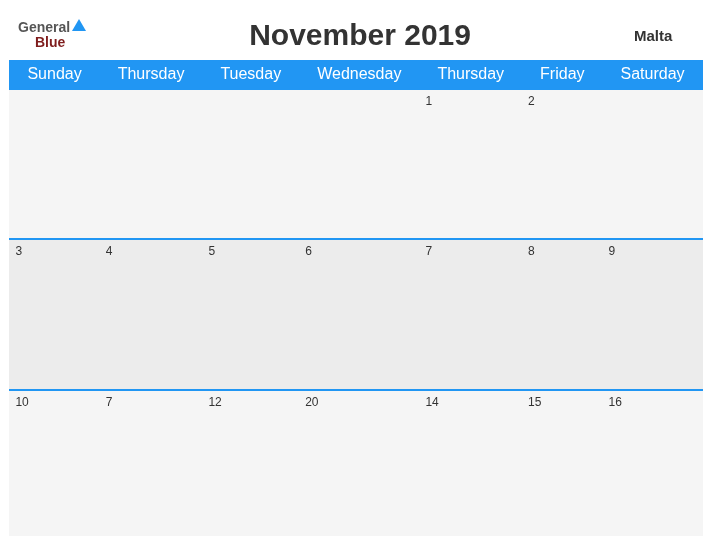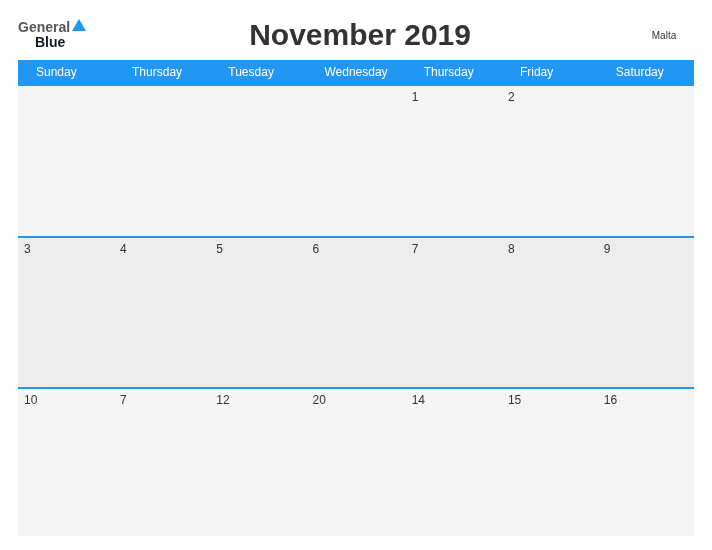--- a/index.html
+++ b/index.html
@@ -31,21 +31,21 @@
       line-height: 1.1;
     }
 
     .logo-general {
       color: #555;
       font-size: 14px;
       font-weight: bold;
     }
 
     .logo-blue {
-      color: #0f172a;
+      color: #7f1d1d;
       font-size: 14px;
       font-weight: bold;
       padding-left: 17px;
     }
 
     .logo-icon {
       display: inline-block;
       width: 0;
       height: 0;
       border-left: 7px solid transparent;
@@ -59,39 +59,40 @@
 
     .title {
       font-size: 30px;
       color: #333;
       font-weight: bold;
       text-align: center;
       flex: 1;
     }
 
     .country {
-      font-size: 10px;
+      font-size: 15px;
       color: #333;
-      text-align: center;
+      text-align: left;
       min-width: 60px;
+      font-weight: bold;
     }
 
     .calendar {
       width: 100%;
       border-collapse: collapse;
       flex: 1;
     }
 
     .calendar thead tr {
       background-color: #2196F3;
     }
 
     .calendar thead th {
       color: #fff;
-      font-size: 12px;
+      font-size: 16px;
       font-weight: normal;
       padding: 5px 18px;
       text-align: left;
       border: none;
     }
 
     .calendar tbody tr {
       border-top: 2px solid #2196F3;
     }
 

